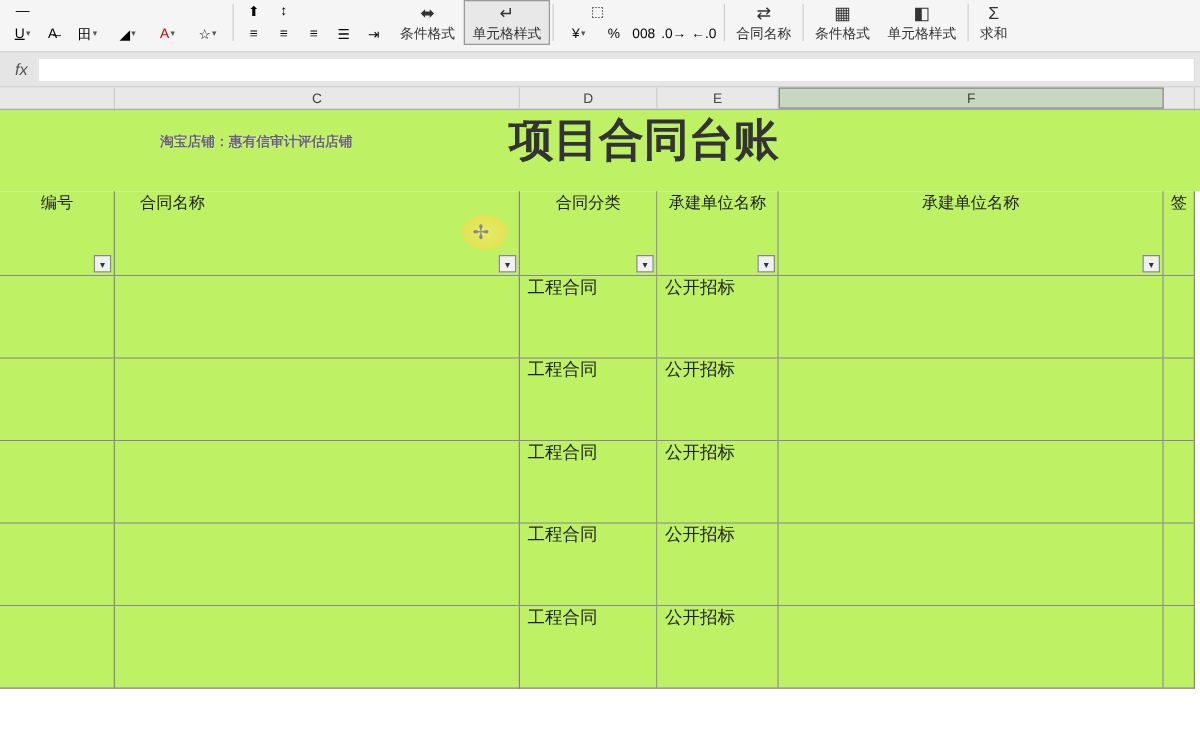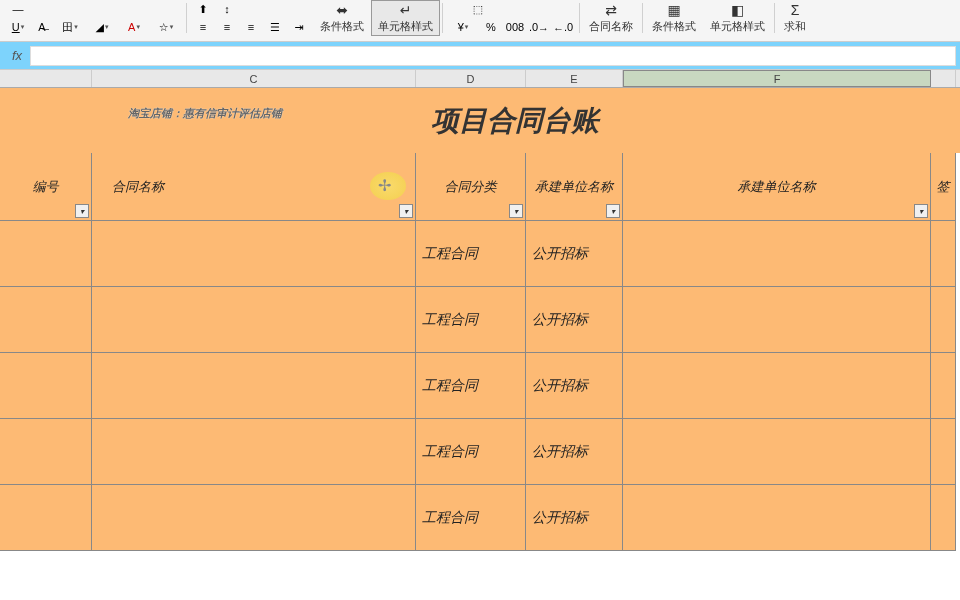--- a/index.html
+++ b/index.html
@@ -9,41 +9,41 @@
     .ribbon-group { display: flex; flex-direction: column; padding: 0 3px; height: 36px; }
     .ribbon-row { display: flex; gap: 2px; height: 18px; align-items: center; }
     .ribbon-btn { width: 22px; height: 18px; display: flex; align-items: center; justify-content: center; border: 1px solid transparent; cursor: pointer; font-size: 11px; position: relative; }
     .ribbon-btn.with-arrow { width: 30px; }
     .drop-arrow { font-size: 7px; color: #555; margin-left: 1px; }
     .divider { width: 1px; height: 30px; background: #d0d0d0; margin: 3px 2px 0; }
     .ribbon-label-btn { display: flex; flex-direction: column; align-items: center; padding: 0 6px; height: 36px; justify-content: center; cursor: pointer; font-size: 11px; color: #333; border: 1px solid transparent; }
     .ribbon-label-btn.active { background: #e8e8e8; border-color: #999; }
     .ribbon-icon { font-size: 14px; margin-bottom: 1px; }
     
-    .formula-bar { height: 28px; border-bottom: 1px solid #ccc; display: flex; align-items: center; padding: 0 4px; background: #7dd3fc; }
+    .formula-bar { height: 28px; border-bottom: 1px solid #ccc; display: flex; align-items: center; padding: 0 4px; background: #e5e5e5; }
     .fx-label { font-style: italic; font-size: 13px; color: #555; padding: 0 8px; }
     .formula-input { flex: 1; height: 20px; border: 1px solid #ddd; padding: 0 6px; font-size: 12px; }
     
     .col-headers { height: 18px; background: #e8e8e8; border-bottom: 1px solid #aaa; display: flex; position: relative; }
     .col-headers.selected-F .col-F { background: #c8d8c0; }
     .col-header { border-right: 1px solid #ccc; display: flex; align-items: center; justify-content: center; font-size: 11px; color: #444; } 
     .col-B { width: 92px; }
     .col-C { width: 324px; }
     .col-D { width: 110px; }
     .col-E { width: 97px; }
     .col-F { width: 308px; }
     .col-G { width: 25px; }
     .col-F.col-header { background: linear-gradient(#d0d8c8, #c8d0c0); border: 1px solid #888; }
     
     .sheet-area { position: relative; height: 490px; overflow: hidden; }
     .sheet-row { display: flex; position: relative; }
-    .cell { border-right: 1px solid #888; border-bottom: 1px solid #888; display: flex; align-items: center; padding: 0 6px; font-size: 14px; color: #222; background: #fdba74; font-style: italic; }
+    .cell { border-right: 1px solid #888; border-bottom: 1px solid #888; display: flex; padding: 0 6px; font-size: 14px; color: #222; background: #bef264; }
     
     .title-row .cell { height: 65px; border-bottom: none; border-right: none; }
-    .title-text { font-size: 28px; font-weight: bold; color: #333; width: 100%; text-align: center; margin-left: 70px; }
+    .title-text { font-size: 36px; font-weight: bold; color: #333; width: 100%; text-align: center; margin-left: 70px; }
     .watermark { position: absolute; left: 128px; top: 18px; font-size: 11px; color: #666; font-weight: bold; text-shadow: 0 0 1px #fff; }
     
     .header-row .cell { height: 68px; justify-content: center; font-size: 13px; position: relative; }
     .filter-arrow { position: absolute; bottom: 2px; right: 2px; width: 14px; height: 14px; background: #f0f0f0; border: 1px solid #888; display: flex; align-items: center; justify-content: center; font-size: 8px; color: #333; cursor: pointer; }
     
     .data-row .cell { height: 66px; font-size: 14px; }
     
     .cursor-highlight { position: absolute; left: 370px; top: 84px; width: 36px; height: 28px; background: radial-gradient(#f8e868, #f0d840); border-radius: 50%; opacity: 0.7; z-index: 10; pointer-events: none; }
     .cursor-cross { position: absolute; left: 378px; top: 88px; font-size: 16px; color: #888; z-index: 11; pointer-events: none; }
   </style>

